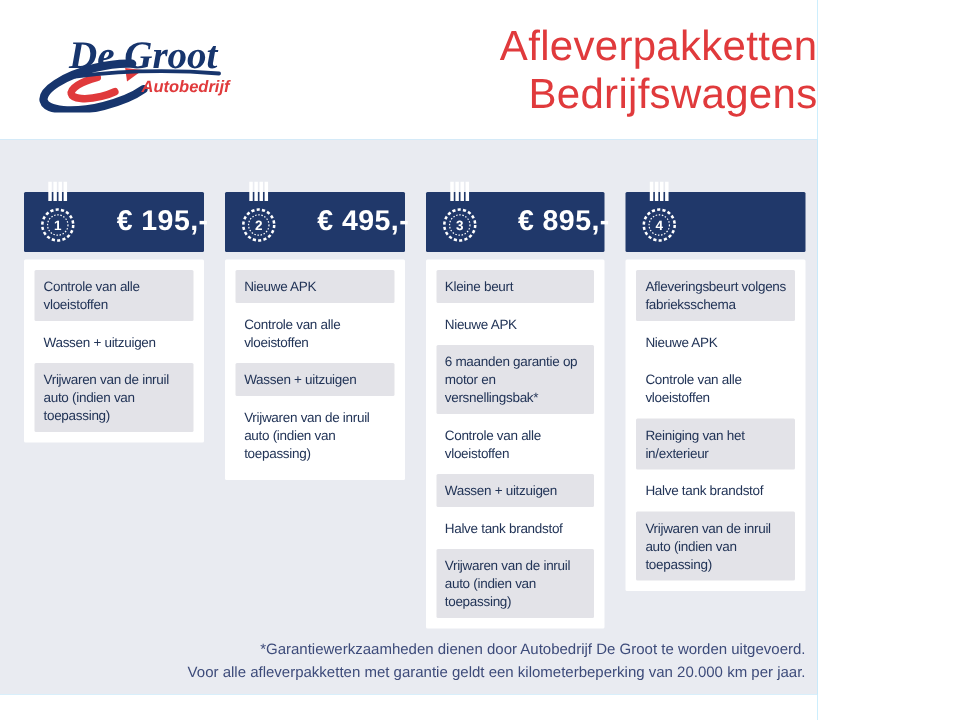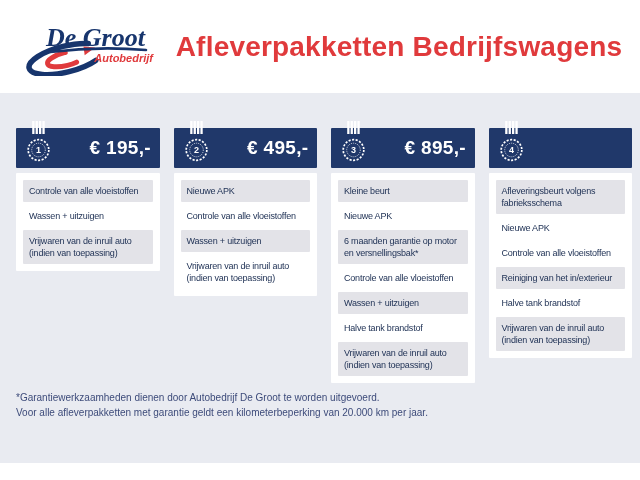--- a/index.html
+++ b/index.html
@@ -1,42 +1,42 @@
 <!DOCTYPE html>
 <html><head>
 <meta charset="utf-8">
 <style>
   html,body{margin:0;padding:0;}
   body{font-family:"Liberation Sans","DejaVu Sans",sans-serif;}
-  .page{width:640px;height:480px;background:#7dd3fc;overflow:hidden;position:relative;}
+  .page{width:545px;height:480px;background:#7dd3fc;overflow:hidden;position:relative;}
 
   
   .top{height:93px;background:#ffffff;display:flex;align-items:center;}
   .logo-wrap{width:158px;padding-left:20px;box-sizing:border-box;flex:0 0 auto;}
-  .title{flex:1;text-align:center;color:#e03a3c;font-size:28px;letter-spacing:0.2px;
-         font-weight:bold;}
+  .title{flex:1;text-align:right;color:#e03a3c;font-size:28px;letter-spacing:0.2px;
+         font-weight:normal;}
 
   
   .main{height:370px;background:#e9ebf1;box-sizing:border-box;padding:0 8px 0 16px;}
   .columns{display:flex;gap:14px;padding-top:35px;}
   .package{flex:1;min-width:0;}
 
   .pkg-header{position:relative;background:#20386a;height:40px;border-radius:1px;
               display:flex;align-items:center;justify-content:center;padding-left:34px;box-sizing:border-box;}
   .pkg-price{color:#ffffff;font-weight:bold;font-size:19px;letter-spacing:0.3px;white-space:nowrap;margin-left:31px;}
   .medal{position:absolute;left:8px;top:-7px;}
 
   .pkg-card{background:#ffffff;margin-top:5px;padding:7px;border-radius:1px;
             display:flex;flex-direction:column;gap:3px;}
   .pkg-item{font-size:9px;line-height:12px;letter-spacing:-0.2px;color:#223457;
             padding:5px 6px;background:#ffffff;border-radius:1px;}
   .pkg-item.alt{background:#e3e3e8;}
 
   
-  .notes{margin-top:8px;text-align:left;color:#3d4b7a;font-size:10px;line-height:14.5px;}
+  .notes{margin-top:8px;text-align:right;color:#3d4b7a;font-size:10px;line-height:14.5px;}
   .site{margin-top:6px;text-align:center;color:#20386a;font-size:16px;font-weight:bold;letter-spacing:0.2px;}
 
   .bottom-strip{height:17px;background:#ffffff;}
 </style>
 </head>
 <body>
 
 <div class="page">
 
   <div class="top">

